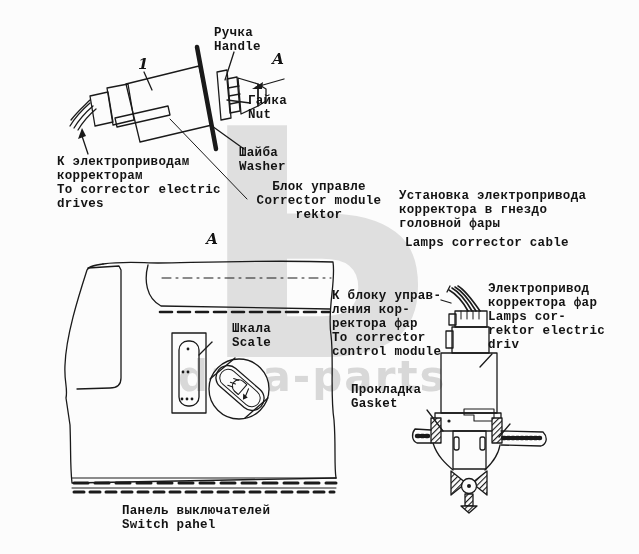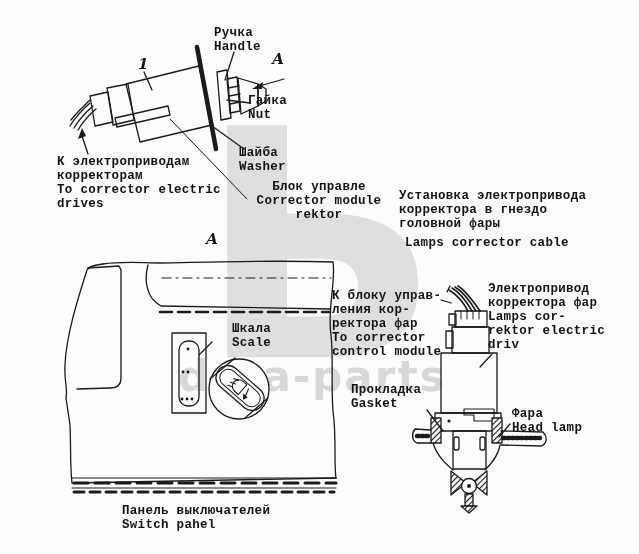--- a/index.html
+++ b/index.html
@@ -208,16 +208,14 @@
 
   <div class="label" style="left:122px;top:504px;">Панель выключателей
 Switch pahel</div>
   <div class="label" style="left:488px;top:282px;">Электропривод
 корректора фар
 Lamps cor-
 rektor electric
 driv</div>
   <div class="label" style="left:351px;top:383px;">Прокладка
 Gasket</div>
-  <div class="label" style="left:512px;top:407px;">Фара
-Head lamp</div>
 
 </div>
 
 </body></html>

